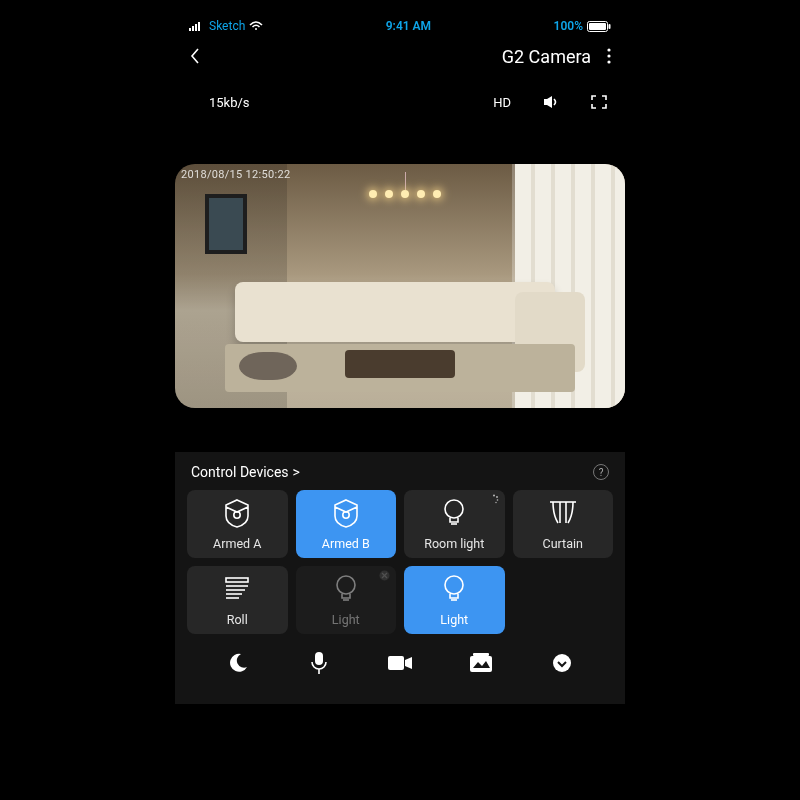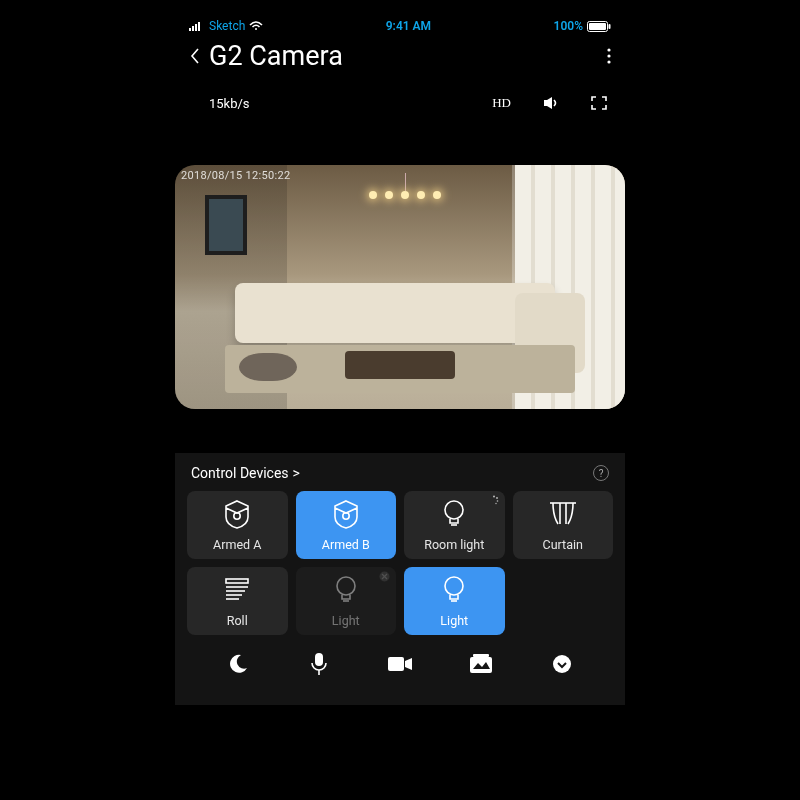--- a/index.html
+++ b/index.html
@@ -34,32 +34,32 @@
   .status-right { display: flex; align-items: center; gap: 4px; font-weight: 600; }
   .battery { display: inline-flex; align-items: center; }
 
   .nav-bar {
     display: flex;
     align-items: center;
     justify-content: space-between;
     padding: 8px 14px;
     height: 46px;
   }
-  .nav-bar .title { font-size: 27px; font-weight: 400; flex: 1; text-align: left; }
+  .nav-bar .title { font-size: 18px; font-weight: 400; flex: 1; text-align: right; }
   .back-btn { width: 20px; display:flex; align-items:center; }
   .more-btn { width: 20px; display:flex; justify-content:flex-end; }
 
   .stream-bar {
     display: flex;
     align-items: center;
     padding: 16px 18px 12px 34px;
     font-size: 13px;
   }
   .stream-bar .kbs { flex: 1; }
-  .stream-bar .right-icons { display: flex; align-items: center; gap: 32px; font-family: Liberation Serif, serif; }
+  .stream-bar .right-icons { display: flex; gap: 32px; }
 
   .video-view {
     margin-top: 42px;
     height: 244px;
     position: relative;
     background: linear-gradient(180deg,#6c5b44 0%, #a8987e 45%, #cabfa9 60%, #b9ae98 100%);
     overflow: hidden;
     border-radius: 20px;
   }
   .video-view .ts {

